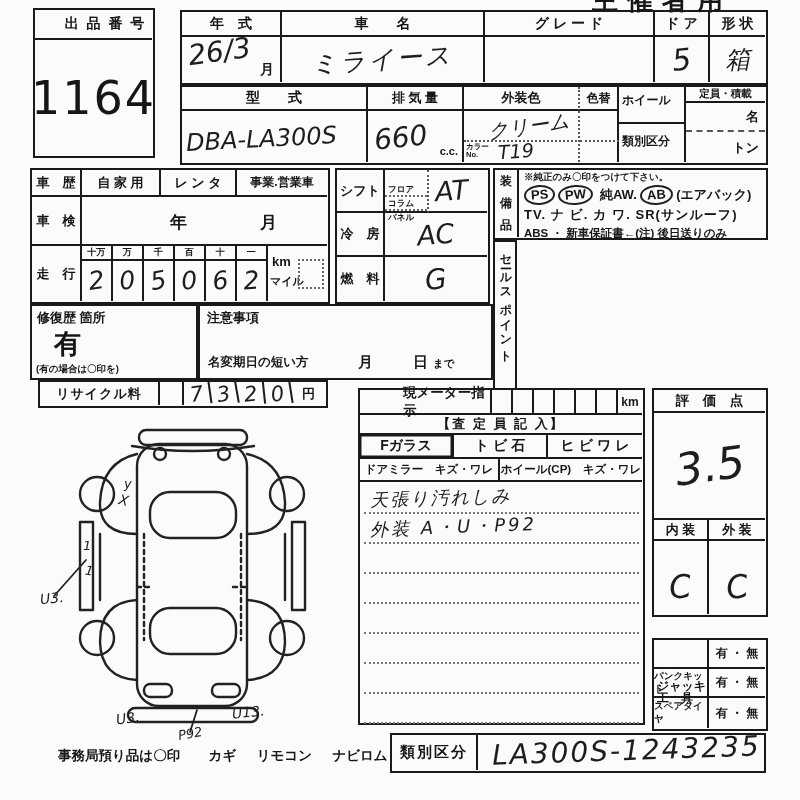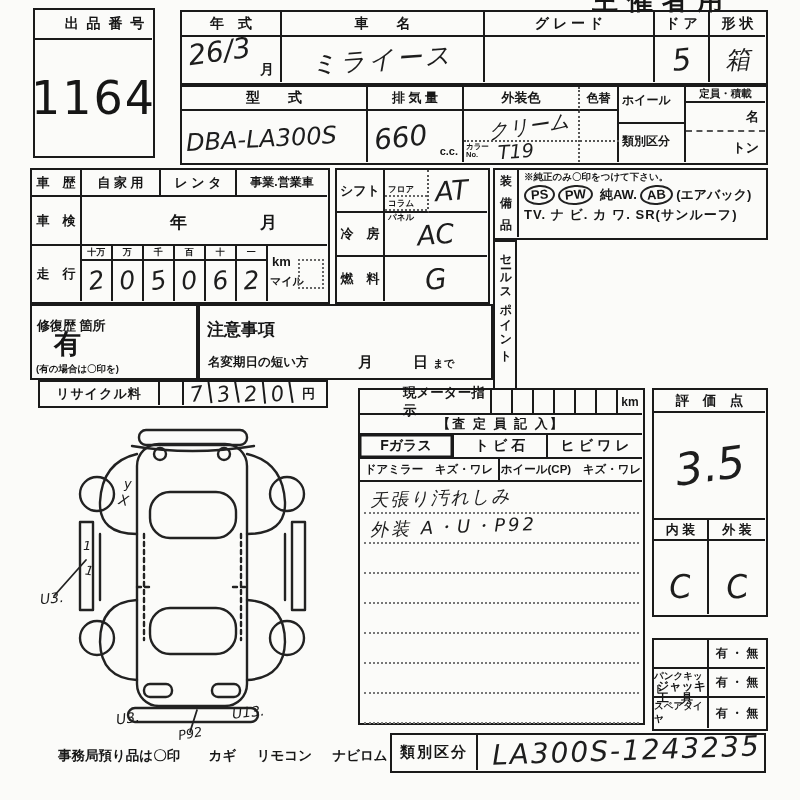--- a/index.html
+++ b/index.html
@@ -160,35 +160,36 @@
     <span class="lbl" style="font-size:12px;">品</span>
   </div>
   <div class="cell" style="left:24px;top:0;width:246px;height:67px;padding:1px 0 0 5px;">
     <div class="lbl" style="font-size:9.5px;">※純正のみ〇印をつけて下さい。</div>
     <div style="font-size:13px;font-weight:bold;margin-top:1px;">
       <span class="circ">PS</span><span class="circ">PW</span>
       <span>純AW.</span>
       <span class="circ">AB</span><span>(エアバック)</span>
     </div>
     <div class="lbl" style="font-size:13px;letter-spacing:1px;margin-top:1px;">TV. ナ ビ. カ ワ. SR(サンルーフ)</div>
+    <div class="lbl" style="font-size:11.5px;margin-top:2px;">ABS ・ 新車保証書←(注) 後日送りのみ</div>
   </div>
 </div>
 
 <div class="box" style="left:493px;top:240px;width:24px;height:150px;">
   <div class="vtx lbl" style="position:absolute;left:2px;top:4px;font-size:12px;letter-spacing:2px;">セールスポイント</div>
 </div>
 
 <div class="box" style="left:30px;top:304px;width:168px;height:76px;">
-  <span class="lbl" style="position:absolute;left:5px;top:11px;font-size:13px;">修復歴 箇所</span>
+  <span class="lbl" style="position:absolute;left:5px;top:3px;font-size:13px;">修復歴 箇所</span>
   <span class="lbl" style="position:absolute;left:22px;top:20px;font-size:27px;">有</span>
   <span class="lbl" style="position:absolute;left:4px;bottom:2px;font-size:9.5px;">(有の場合は〇印を)</span>
 </div>
 
 <div class="box" style="left:198px;top:304px;width:295px;height:76px;">
-  <span class="lbl" style="position:absolute;left:7px;top:12px;font-size:17px;">注意事項</span>
+  <span class="lbl" style="position:absolute;left:7px;top:3px;font-size:13px;">注意事項</span>
   <span class="lbl" style="position:absolute;left:8px;bottom:7px;font-size:12.5px;">名変期日の短い方</span>
   <span class="lbl" style="position:absolute;left:158px;bottom:6px;font-size:15px;">月</span>
   <span class="lbl" style="position:absolute;left:213px;bottom:6px;font-size:15px;">日</span>
   <span class="lbl" style="position:absolute;left:233px;bottom:7px;font-size:10.5px;">まで</span>
 </div>
 
 <div class="box" style="left:38px;top:380px;width:290px;height:28px;">
   <div class="cell br ctr lbl" style="left:0;top:0;width:120px;height:23px;font-size:13px;letter-spacing:1px;">リサイクル料</div>
   <div class="cell br" style="left:120px;top:0;width:24px;height:23px;"></div>
   <div class="cell br ctr hw" style="left:144px;top:0;width:27px;height:23px;font-size:21px;transform:rotate(-8deg);">7</div>

